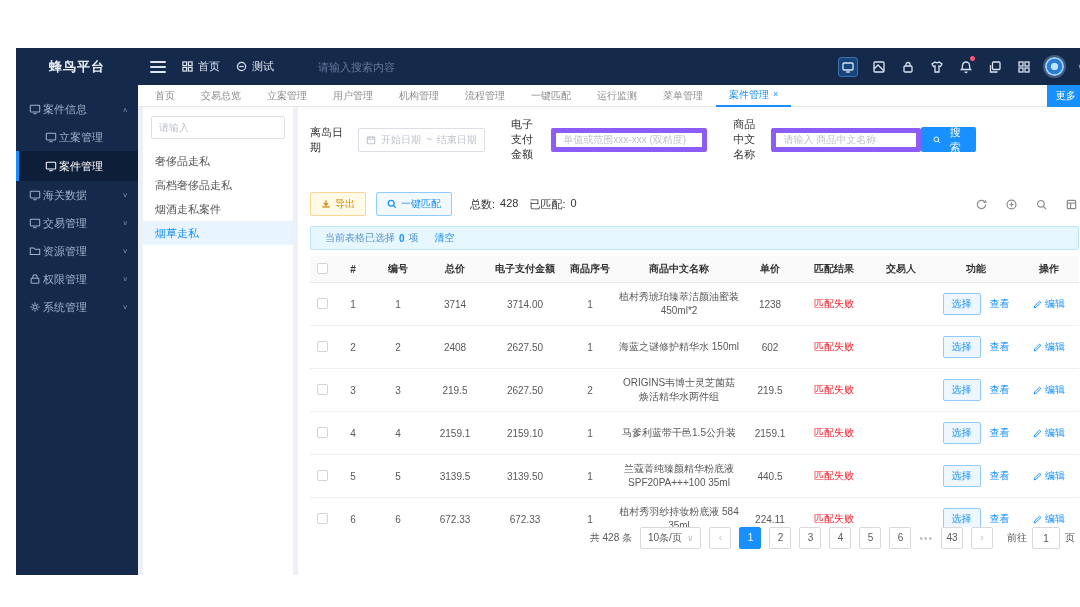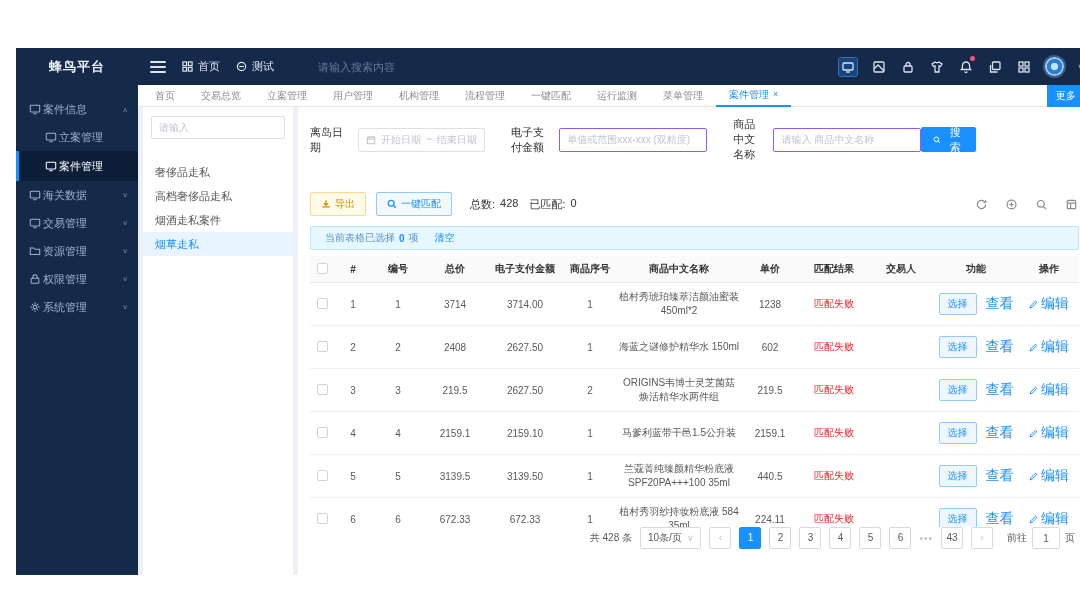--- a/index.html
+++ b/index.html
@@ -47,31 +47,31 @@
   .more-btn { margin-left:auto; height:22px; background:#1890ff; color:#fff; font-size:10px; border:none;
     padding:0 9px; display:flex; align-items:center; gap:4px; cursor:pointer; }
 
   
   .content { flex:1; background:#edf0f4; display:flex; padding:0 5px; gap:5px; min-height:0; }
 
   
   .left-panel { width:150px; background:#fff; flex-shrink:0; padding:9px 8px; }
   .cat-search { width:100%; height:23px; border:1px solid #dcdfe6; border-radius:2px; font-size:10px; padding:0 7px; outline:none; color:#666; }
   .cat-search::placeholder { color:#bfc4cc; }
-  .cat-list { margin-top:21px; font-size:11px; color:#555; }
+  .cat-list { margin-top:10px; font-size:11px; color:#555; }
   .cat-item { height:24px; line-height:24px; padding:0 12px; margin:0 -8px; cursor:pointer; white-space:nowrap; }
   .cat-item.active { color:#1890ff; background:#e8f4ff; }
 
   
   .main-panel { flex:1; background:#fff; display:flex; flex-direction:column; min-width:0; }
   .filter-row { display:flex; align-items:center; padding:10px 12px; font-size:11px; color:#333; }
   .fgroup { display:flex; align-items:center; gap:12px; margin-right:26px; }
   .fbox { height:24px; border:1px solid #dcdfe6; border-radius:2px; display:flex; align-items:center; padding:0 7px; gap:5px; color:#bfc4cc; font-size:10px; background:#fff; }
   .fbox svg { width:10px; height:10px; stroke:#bfc4cc; fill:none; stroke-width:1.3; }
-  .finput { height:24px; border:1px solid #8b5cf6; border-radius:2px; font-size:10px; padding:0 7px; outline:none; color:#666; }
+  .finput { height:24px; border:5px solid #8b5cf6; border-radius:2px; font-size:10px; padding:0 7px; outline:none; color:#666; }
   .finput::placeholder { color:#bfc4cc; }
   .search-btn { margin-left:auto; margin-right:103px; height:25px; background:#1890ff; border:none; border-radius:2px;
     color:#fff; font-size:11px; padding:0 12px; display:flex; align-items:center; gap:5px; cursor:pointer; }
   .search-btn svg { width:10px; height:10px; stroke:#fff; fill:none; stroke-width:1.5; }
 
   .toolbar-row { display:flex; align-items:center; gap:10px; padding:0 12px; margin-top:20px; font-size:11px; color:#333; }
   .export-btn { height:24px; border:1px solid #ffd591; background:#fffbe6; color:#d48806; border-radius:2px;
     font-size:10px; padding:0 10px; display:flex; align-items:center; gap:4px; cursor:pointer; }
   .match-btn { height:24px; border:1px solid #91caff; background:#f2f9ff; color:#1890ff; border-radius:2px;
     font-size:10px; padding:0 10px; display:flex; align-items:center; gap:4px; cursor:pointer; }
@@ -91,21 +91,21 @@
   .grid-row { display:grid; grid-template-columns:24px 38px 52px 62px 78px 52px 126px 56px 72px 62px 88px 58px;
     align-items:center; text-align:center; }
   .thead { background:#fafafa; border-bottom:1px solid #e8e8e8; }
   .th { font-size:10px; font-weight:bold; color:#333; padding:6px 2px; }
   .cell { font-size:10px; color:#595959; padding:10px 2px; }
   .body-row { border-bottom:1px solid #f0f0f0; }
   .cell.name { line-height:1.45; padding:6px 3px; color:#595959; }
   .cell.result { color:#f5222d; }
   .checkbox { display:inline-block; width:11px; height:11px; border:1px solid #d0d3d9; border-radius:2px; background:#fff; cursor:pointer; }
   .select-btn { border:1px solid #91caff; background:#eef7ff; color:#1890ff; font-size:10px; padding:3px 8px; border-radius:2px; cursor:pointer; }
-  .link { color:#1890ff; font-size:14px; cursor:pointer; text-decoration:none; display:inline-flex; align-items:center; gap:3px; }
+  .link { color:#1890ff; font-size:10px; cursor:pointer; text-decoration:none; display:inline-flex; align-items:center; gap:3px; }
   .link svg { width:9px; height:9px; stroke:#1890ff; fill:none; stroke-width:1.3; }
   .cell.func { display:flex; justify-content:center; gap:9px; align-items:center; }
 
   
   .page-row { margin-top:auto; margin-bottom:26px; display:flex; justify-content:flex-end; align-items:center;
     gap:8px; padding-right:16px; font-size:10px; color:#595959; }
   .psize { height:22px; border:1px solid #d9d9d9; border-radius:2px; padding:0 7px; display:flex; align-items:center; gap:5px; cursor:pointer; color:#595959; }
   .pbtn { min-width:22px; height:22px; line-height:20px; border:1px solid #d9d9d9; border-radius:2px; background:#fff; text-align:center; cursor:pointer; padding:0 3px; }
   .pbtn.active { background:#1890ff; border-color:#1890ff; color:#fff; }
   .pbtn.nav { color:#bfbfbf; }

